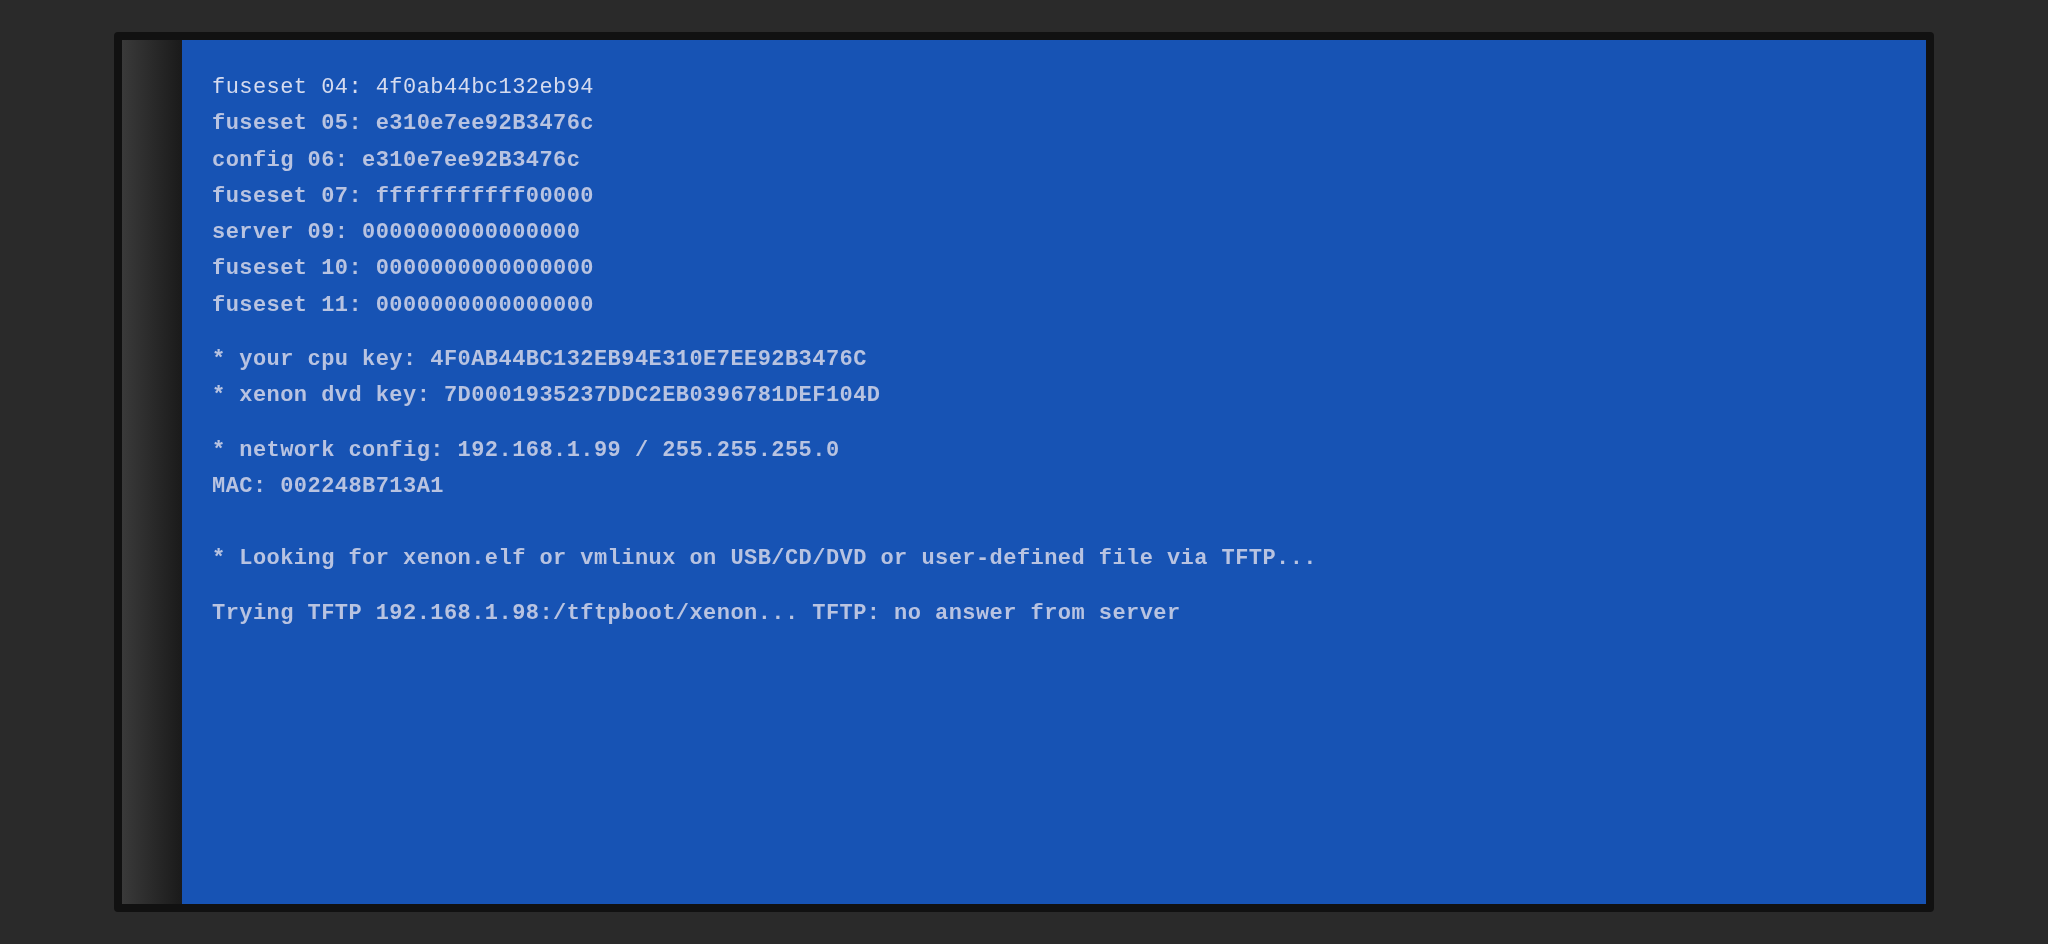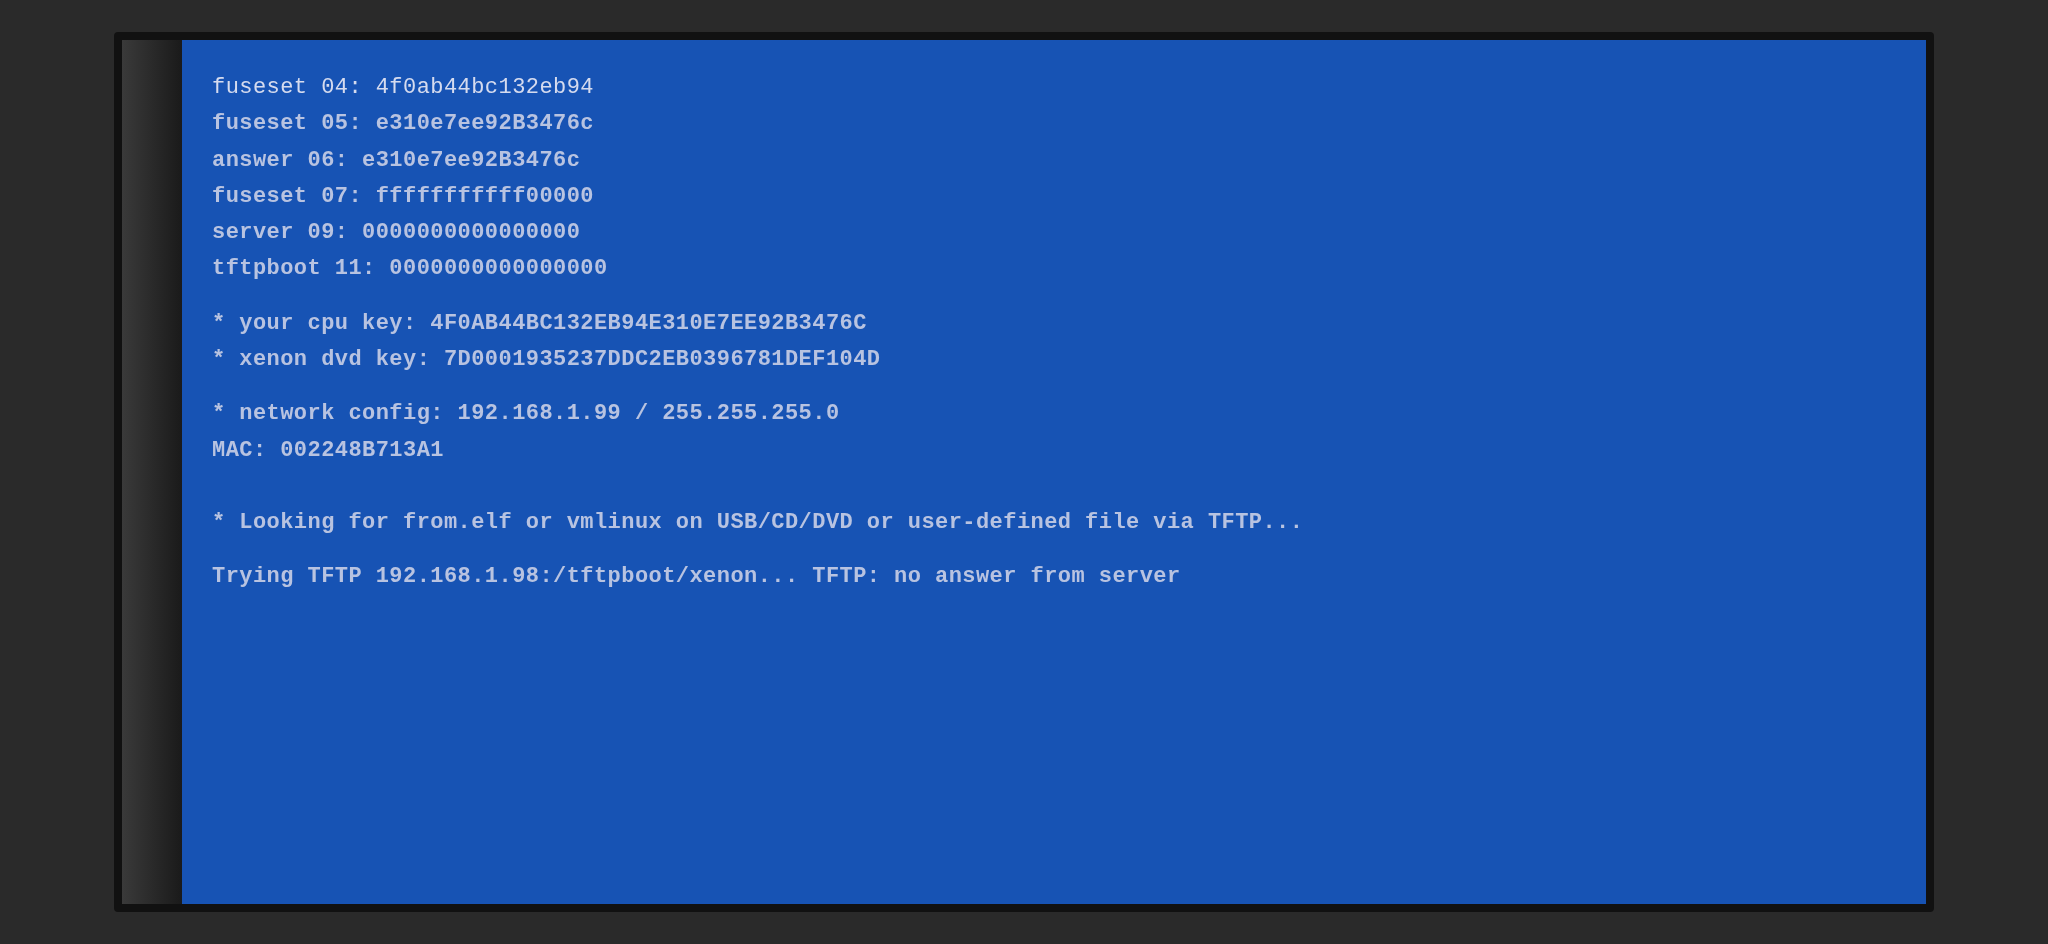--- a/index.html
+++ b/index.html
@@ -78,29 +78,30 @@
     }
   </style>
 </head>
 <body>
 
 <div class="screen-outer">
   <div class="screen-bezel-left"></div>
   <div class="screen-content" id="terminal">
       <div class="line line-bright">fuseset 04: 4f0ab44bc132eb94</div>
       <div class="line line-value">fuseset 05: e310e7ee92B3476c</div>
-      <div class="line line-value">answer 06: e310e7ee92B3476c</div>
+      <div class="line line-value">config 06: e310e7ee92B3476c</div>
       <div class="line line-value">fuseset 07: fffffffffff00000</div>
       <div class="line line-value">server 09: 0000000000000000</div>
-      <div class="line line-value">tftpboot 11: 0000000000000000</div>
+      <div class="line line-value">fuseset 10: 0000000000000000</div>
+      <div class="line line-value">fuseset 11: 0000000000000000</div>
       <div class="spacer"></div>
       <div class="line line-value">  * your cpu key: 4F0AB44BC132EB94E310E7EE92B3476C</div>
       <div class="line line-value">  * xenon dvd key: 7D0001935237DDC2EB0396781DEF104D</div>
       <div class="spacer"></div>
       <div class="line line-value">  * network config: 192.168.1.99 / 255.255.255.0</div>
       <div class="line line-value">            MAC: 002248B713A1</div>
       <div class="spacer"></div>
       <div class="spacer"></div>
-      <div class="line line-value">  * Looking for from.elf or vmlinux on USB/CD/DVD or user-defined file via TFTP...</div>
+      <div class="line line-value">  * Looking for xenon.elf or vmlinux on USB/CD/DVD or user-defined file via TFTP...</div>
       <div class="spacer"></div>
       <div class="line line-value">  Trying TFTP 192.168.1.98:/tftpboot/xenon... TFTP: no answer from server</div>
     </div>
 </div>
 
 </body></html>

